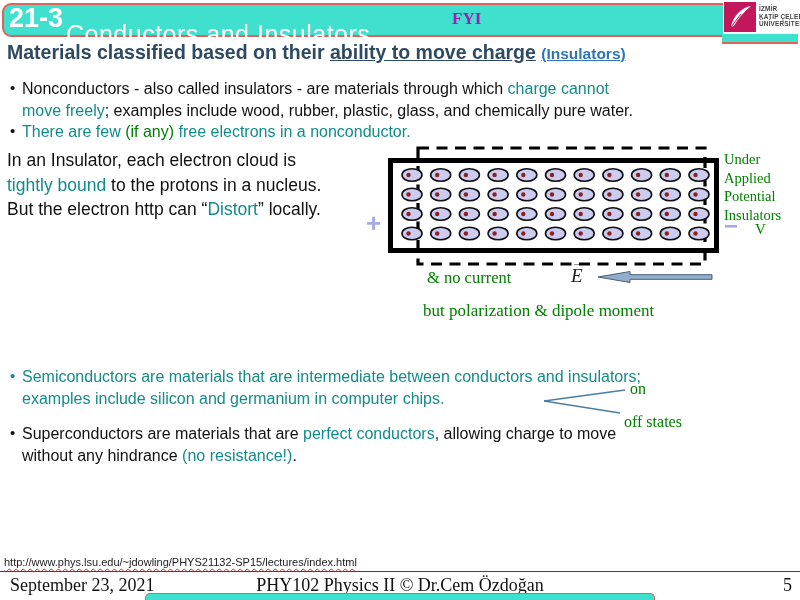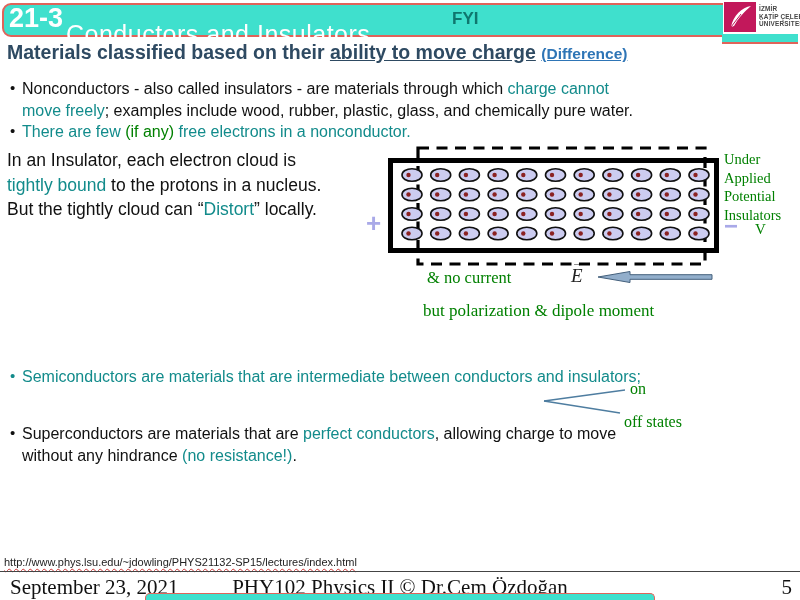--- a/index.html
+++ b/index.html
@@ -12,21 +12,21 @@
 
   
   .header-bar {
     left:2px; top:3px; width:793px; height:34px;
     background:var(--header_teal,#3fe0cd);
     border:2.5px solid var(--header_border,#e0635a);
     border-radius:9px; z-index:1;
   }
   .slide-code { left:9px; top:3px; font-size:27px; font-weight:bold; color:#fff; z-index:2;}
   .slide-title { left:66px; top:20px; font-size:25px; color:#fff; letter-spacing:.5px; z-index:2;}
-  .fyi { left:452px; top:9px; font-family:Liberation Sans, sans-serif; font-size:17px; font-weight:bold; color:#0f766e; z-index:2;}
+  .fyi { left:452px; top:9px; font-family:Liberation Serif, serif; font-size:17px; font-weight:bold; color:#a21caf; z-index:2;}
   .logo-strip { left:722px; top:30px; width:76px; height:14px; background:var(--header_teal,#3fe0cd);
     border-bottom:2px solid var(--header_border,#e0635a); z-index:2;}
   .logo-card { left:723px; top:0; width:77px; height:34px; background:#fff; z-index:3; }
   .logo-box { position:absolute; left:1px; top:2px; width:32px; height:30px; background:var(--logo_crimson,#c2185b); }
   .logo-text { position:absolute; left:36px; top:5px; font-size:6.4px; font-weight:bold; color:#454545; line-height:7.6px; letter-spacing:.2px; white-space:nowrap;}
 
   
   .heading { left:7px; top:41px; width:790px; font-size:19.5px; font-weight:bold;
     color:var(--heading_dark,#2e4a62); white-space:nowrap;}
   .heading .ul { text-decoration:underline;text-align:right; }
@@ -60,21 +60,21 @@
 
   
   .fork-svg { left:540px; top:386px; }
   .on-label { left:630px; top:380px; font-size:16px; }
   .off-label { left:624px; top:413px; font-size:16px; }
 
   
   .url { left:4px; top:556px; font-size:11px; color:#222;
     text-decoration:underline wavy #cc3333; text-decoration-thickness:1px; text-underline-offset:2px;}
   .hr-line { left:0; top:571px; width:800px; height:1px; background:#444; }
-  .footer { top:575px; font-family:"Liberation Serif",serif; font-size:21px; color:#111; }
+  .footer { top:575px; font-family:"Liberation Serif",serif; font-size:18px; color:#111; }
   .footer-date { left:10px; }
   .footer-course { left:0; width:800px; text-align:center; }
   .footer-page { right:8px; }
   .bottom-strip { left:145px; top:593px; width:510px; height:7px;
     background:var(--header_teal,#3fe0cd);
     border:1.5px solid var(--header_border,#e0635a); border-bottom:none;
     border-radius:5px 5px 0 0; }
 </style>
 </head>
 <body>
@@ -91,37 +91,37 @@
       <line x1="7" y1="25" x2="17" y2="12" stroke="#c2185b" stroke-width="1"></line>
     </svg>
   </div>
   <div class="logo-text">
     <div>İZMİR</div>
     <div>KATİP ÇELEBİ</div>
     <div>ÜNİVERSİTESİ</div>
   </div>
 </div>
 
-<div class="abs heading"><span>Materials classified based on their </span><span class="ul">ability to move charge</span> <span class="conductance">(Difference)</span></div>
+<div class="abs heading"><span>Materials classified based on their </span><span class="ul">ability to move charge</span> <span class="conductance">(Insulators)</span></div>
 
 <div class="abs bullet-block" style="top:78px;">
   <span class="bullet-dot">•</span>
   <span class="b">Nonconductors -</span><span> also called </span><span class="b">insulators -</span><span> are materials through which </span><span class="teal">charge cannot</span><br>
   <span class="teal">move freely</span><span>; examples include wood, rubber, plastic, glass, and chemically pure water.</span>
 </div>
 
 <div class="abs bullet-block" style="top:121px;">
   <span class="bullet-dot">•</span>
   <span class="teal"> There are few </span><span class="green">(if any)</span><span class="teal"> free electrons in a nonconductor.</span>
 </div>
 
 <div class="abs insulator-para">
   <span>In an </span><span class="b">Insulator</span><span>, each electron cloud is</span><br>
   <span class="teal">tightly bound</span><span> to the protons in a nucleus.</span><br>
-  <span>But the tightly cloud can “</span><span class="teal">Distort</span><span>” locally.</span>
+  <span>But the electron http can “</span><span class="teal">Distort</span><span>” locally.</span>
 </div>
 
 <div class="abs plus-sign">+</div>
 <svg class="abs dash-svg" width="291" height="121">
   <rect x="2" y="2" width="287" height="116" fill="none" stroke="#000" stroke-width="3.2" stroke-dasharray="11,7.5"></rect>
 </svg>
 <div class="abs solid-rect"></div>
 <svg class="abs grid-svg" width="320" height="85">
     <ellipse cx="19" cy="12" rx="10" ry="6.3" fill="#ccccf0" stroke="#111" stroke-width="1.6"></ellipse>
     <circle cx="15.5" cy="12" r="2.2" fill="#8b2222"></circle>
@@ -226,20 +226,21 @@
 <div class="abs no-current serif-green">&amp; no current</div>
 <div class="abs e-vec"><span class="vec-arrow">→</span><span>E</span></div>
 <svg class="abs arrow-svg" width="117" height="14">
   <polygon points="1,7 33,1.5 33,4.7 115,4.7 115,9.3 33,9.3 33,12.5" fill="#92aecb" stroke="#44607c" stroke-width="1"></polygon>
 </svg>
 <div class="abs polarization serif-green">but polarization &amp; dipole moment</div>
 
 <div class="abs bullet-block teal" style="top:366px;">
   <span class="bullet-dot">•</span>
   <span class="b">Semiconductors</span><span> are materials that are intermediate between conductors and insulators;</span><br>
+  <span>examples include silicon and germanium in computer chips.</span>
 </div>
 <svg class="abs fork-svg" width="90" height="30">
   <line x1="85" y1="4" x2="4" y2="15" stroke="#4e7da0" stroke-width="1.3"></line>
   <line x1="4" y1="15" x2="80" y2="27" stroke="#4e7da0" stroke-width="1.3"></line>
 </svg>
 <div class="abs on-label serif-green">on</div>
 <div class="abs off-label serif-green">off states</div>
 
 <div class="abs bullet-block" style="top:423px;">
   <span class="bullet-dot">•</span>

